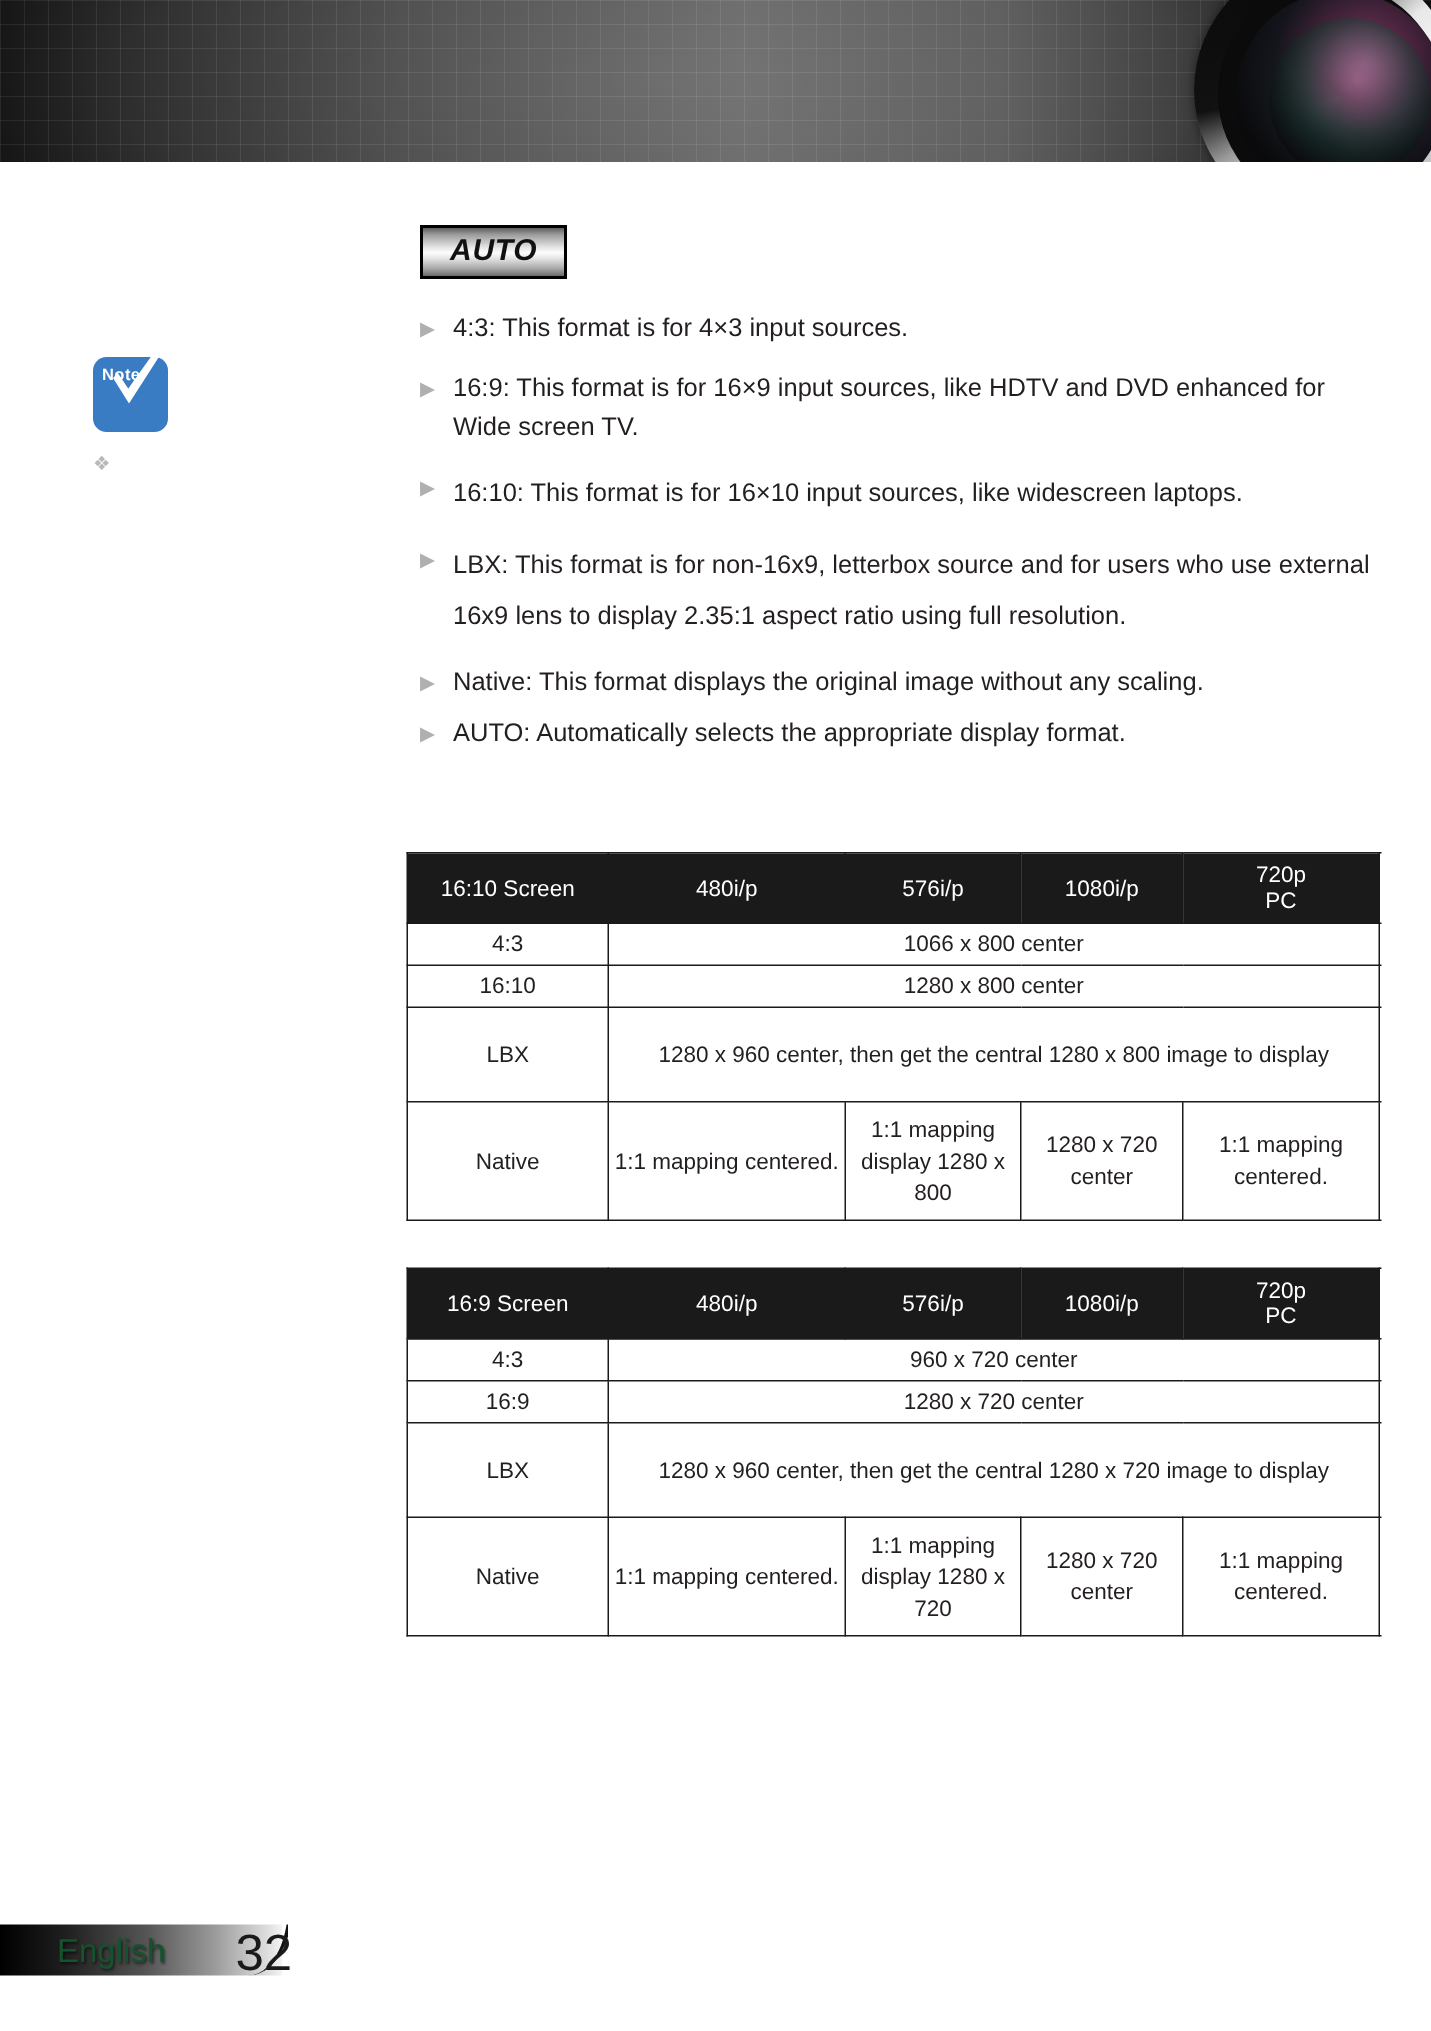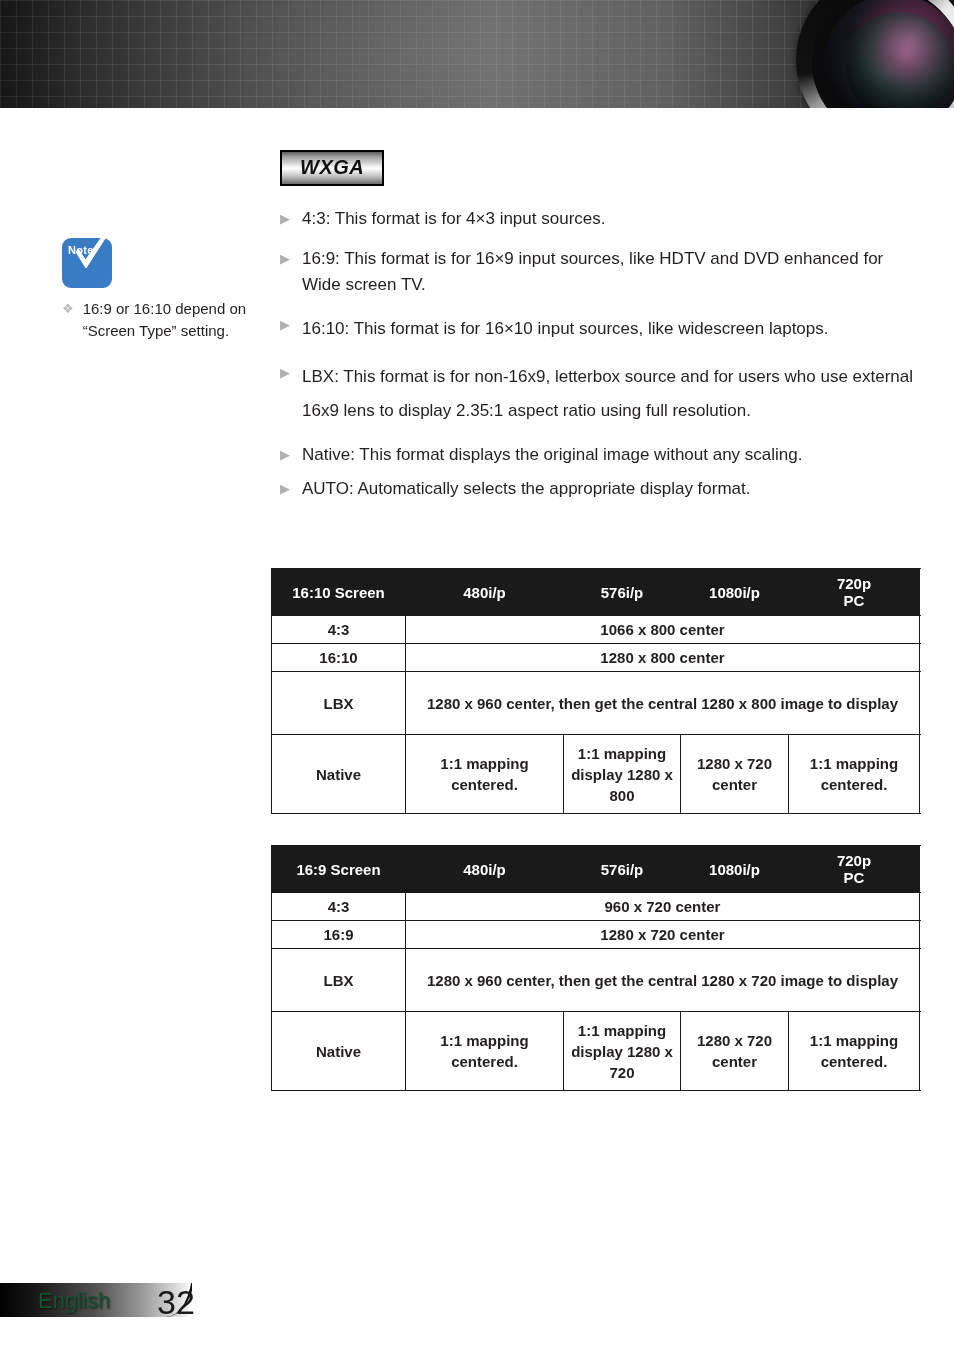--- a/index.html
+++ b/index.html
@@ -203,21 +203,21 @@
     width: 648px;
     table-layout: fixed;
     font-size: 15px;
     color: #231f20;
   }
   .ratio-table td, .ratio-table th {
     border: 1px solid #1a1a1a;
     text-align: center;
     vertical-align: middle;
     padding: 5px 3px;
-    font-weight: bold;
+    font-weight: normal;
   }
   .ratio-table thead th {
     background: #1a1a1a;
     color: #ffffff;
     border: 1px solid #1a1a1a;
     padding: 6px 2px;
     font-size: 15px;
   }
   .tbl-wrap-1 {
     position: absolute;
@@ -291,27 +291,26 @@
   <div class="note-icon">
     <div class="note-square"></div>
     <div class="note-word">Note</div>
     <svg class="note-check" width="54" height="56" viewBox="0 0 54 56">
       <path d="M12 28 L22 44 L49 2 L46.5 0.8 L21.5 36 L14.5 25.5 Z" fill="#ffffff" stroke="#ffffff" stroke-width="1"></path>
     </svg>
   </div>
   <div class="note-list">
     <div class="note-item">
       <span class="note-diamond">❖</span>
-      <span class="note-text">16:9 or 16:10 depend on “Screen Type” setting.</span>
     </div>
   </div>
 </div>
 
 <div class="content">
-  <div class="badge">WXGA</div>
+  <div class="badge">AUTO</div>
 
   <div class="bullets">
     <div class="bullet">
       <span class="bullet-marker">▶</span>
       <span class="bullet-text">4:3: This format is for 4×3 input sources.</span>
     </div>
     <div class="bullet">
       <span class="bullet-marker">▶</span>
       <span class="bullet-text">16:9: This format is for 16×9 input sources, like HDTV and DVD enhanced for Wide screen TV.</span>
     </div>

